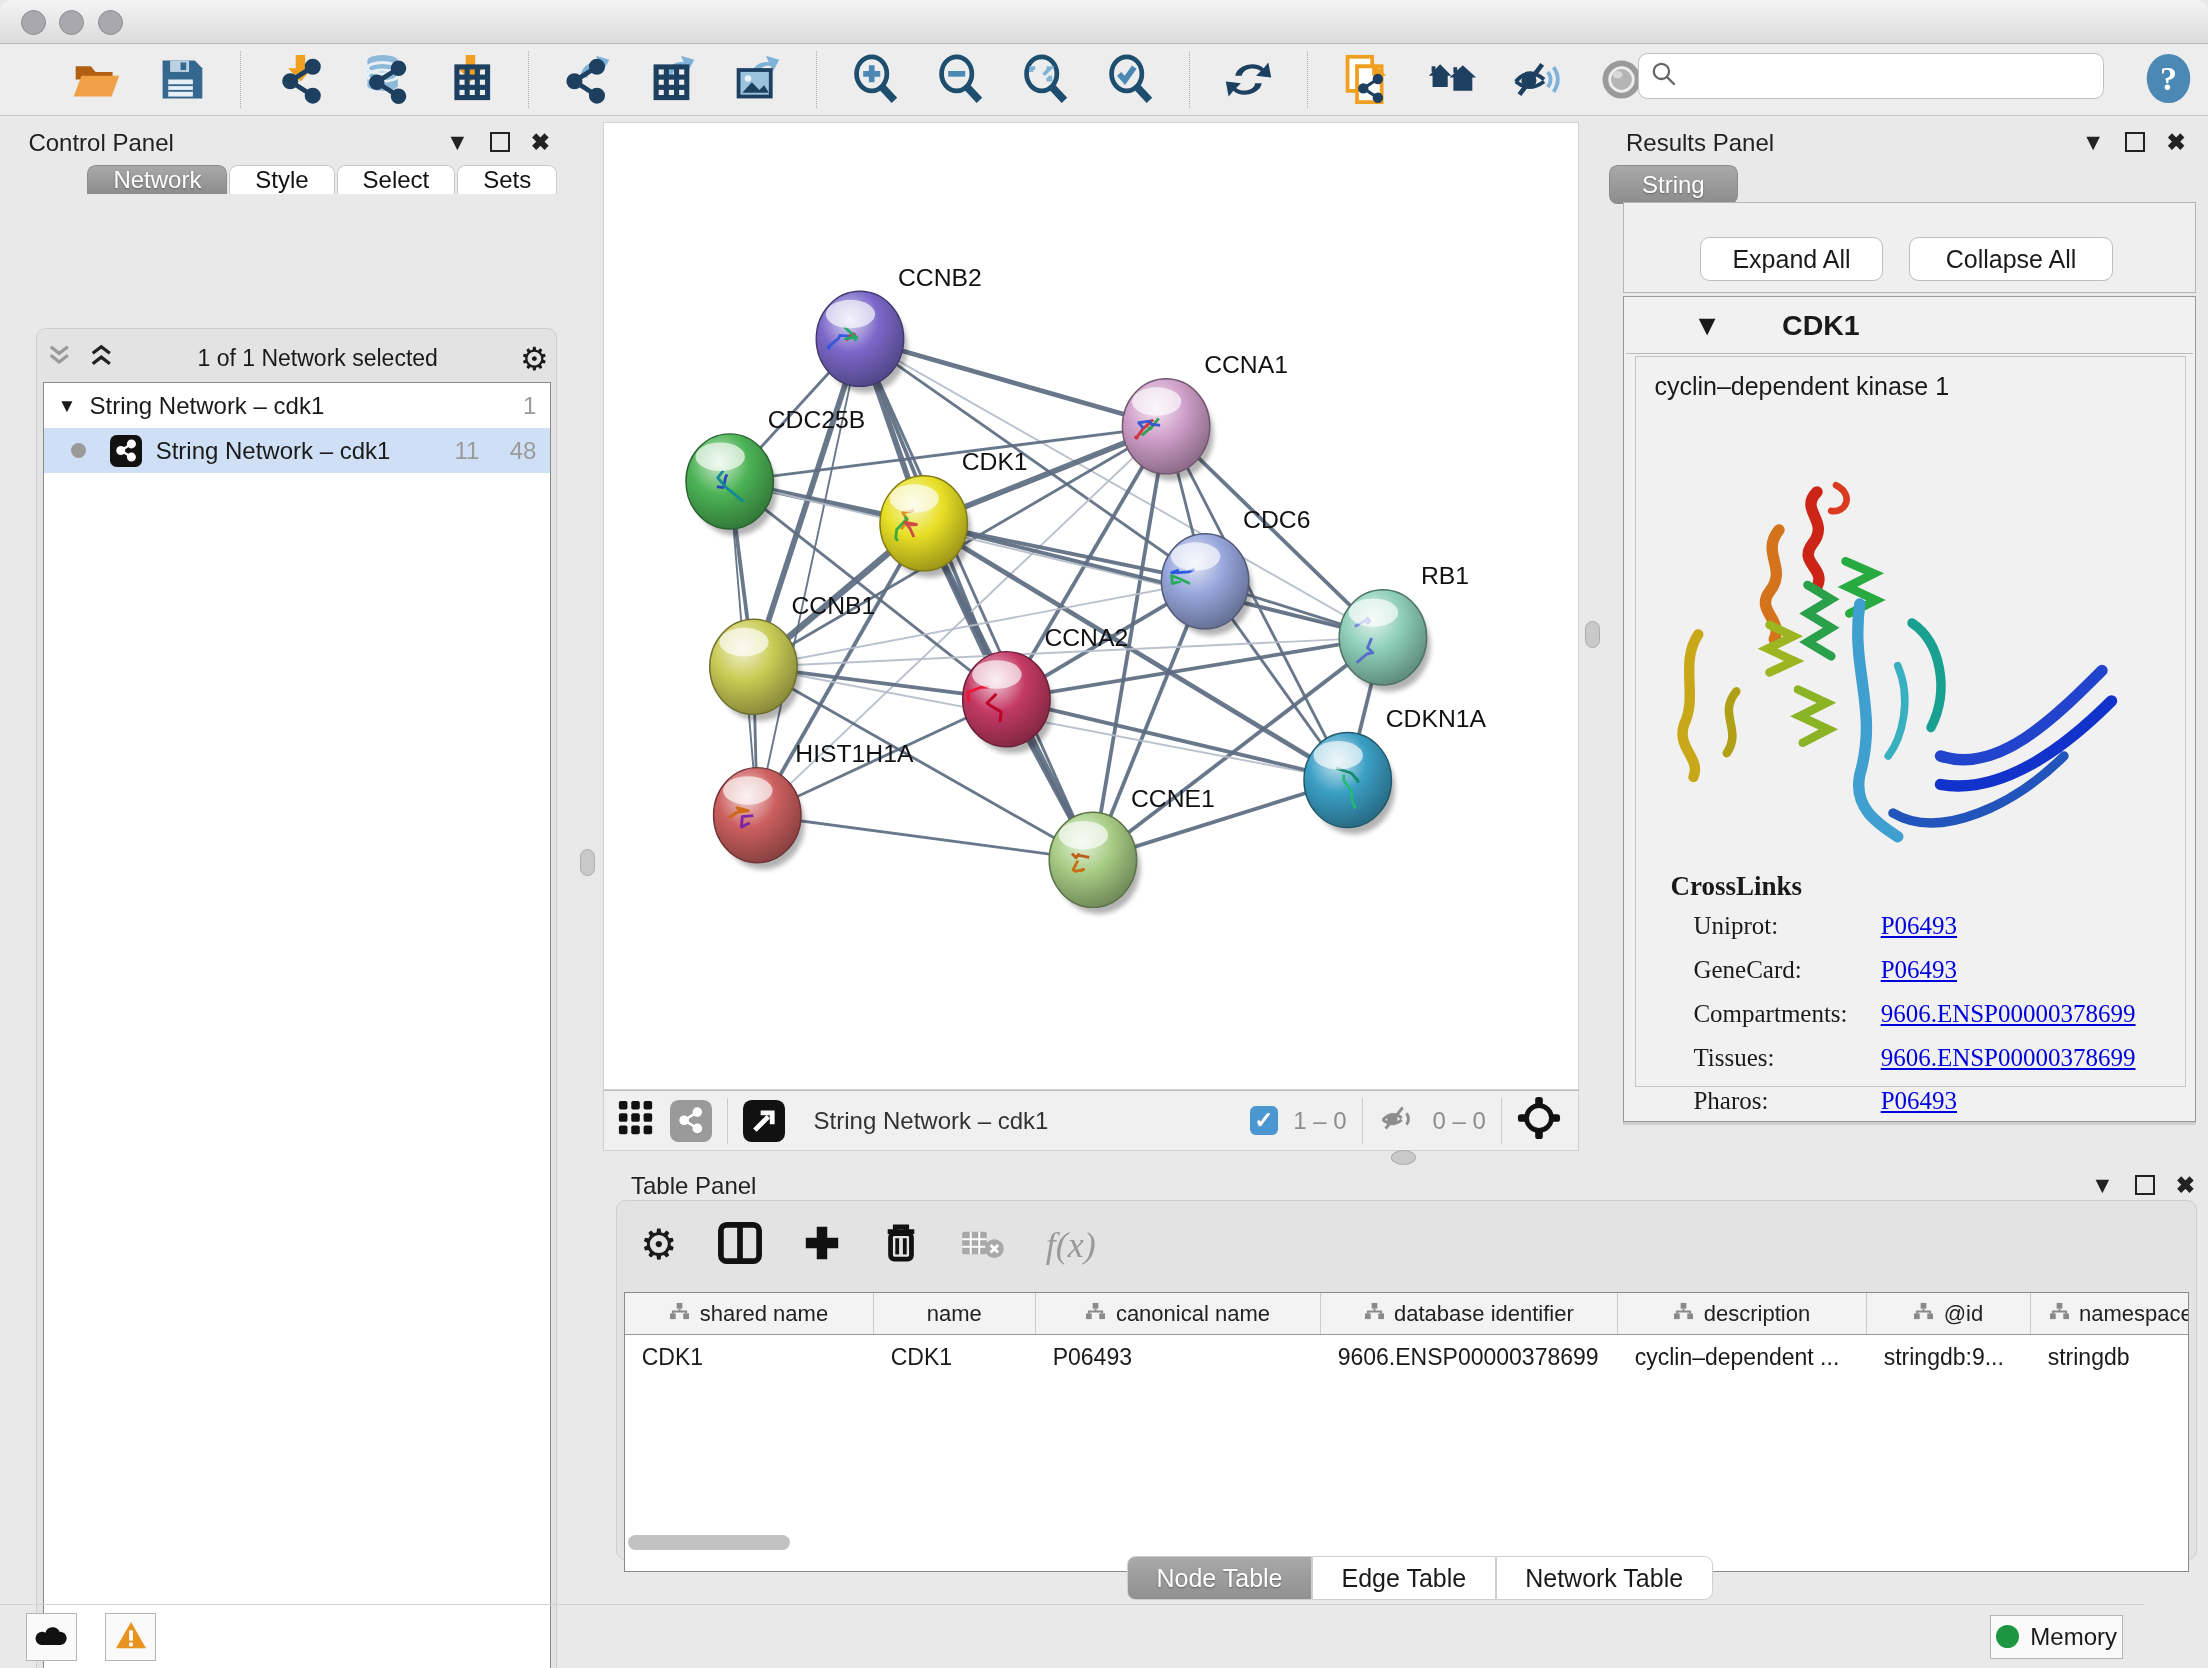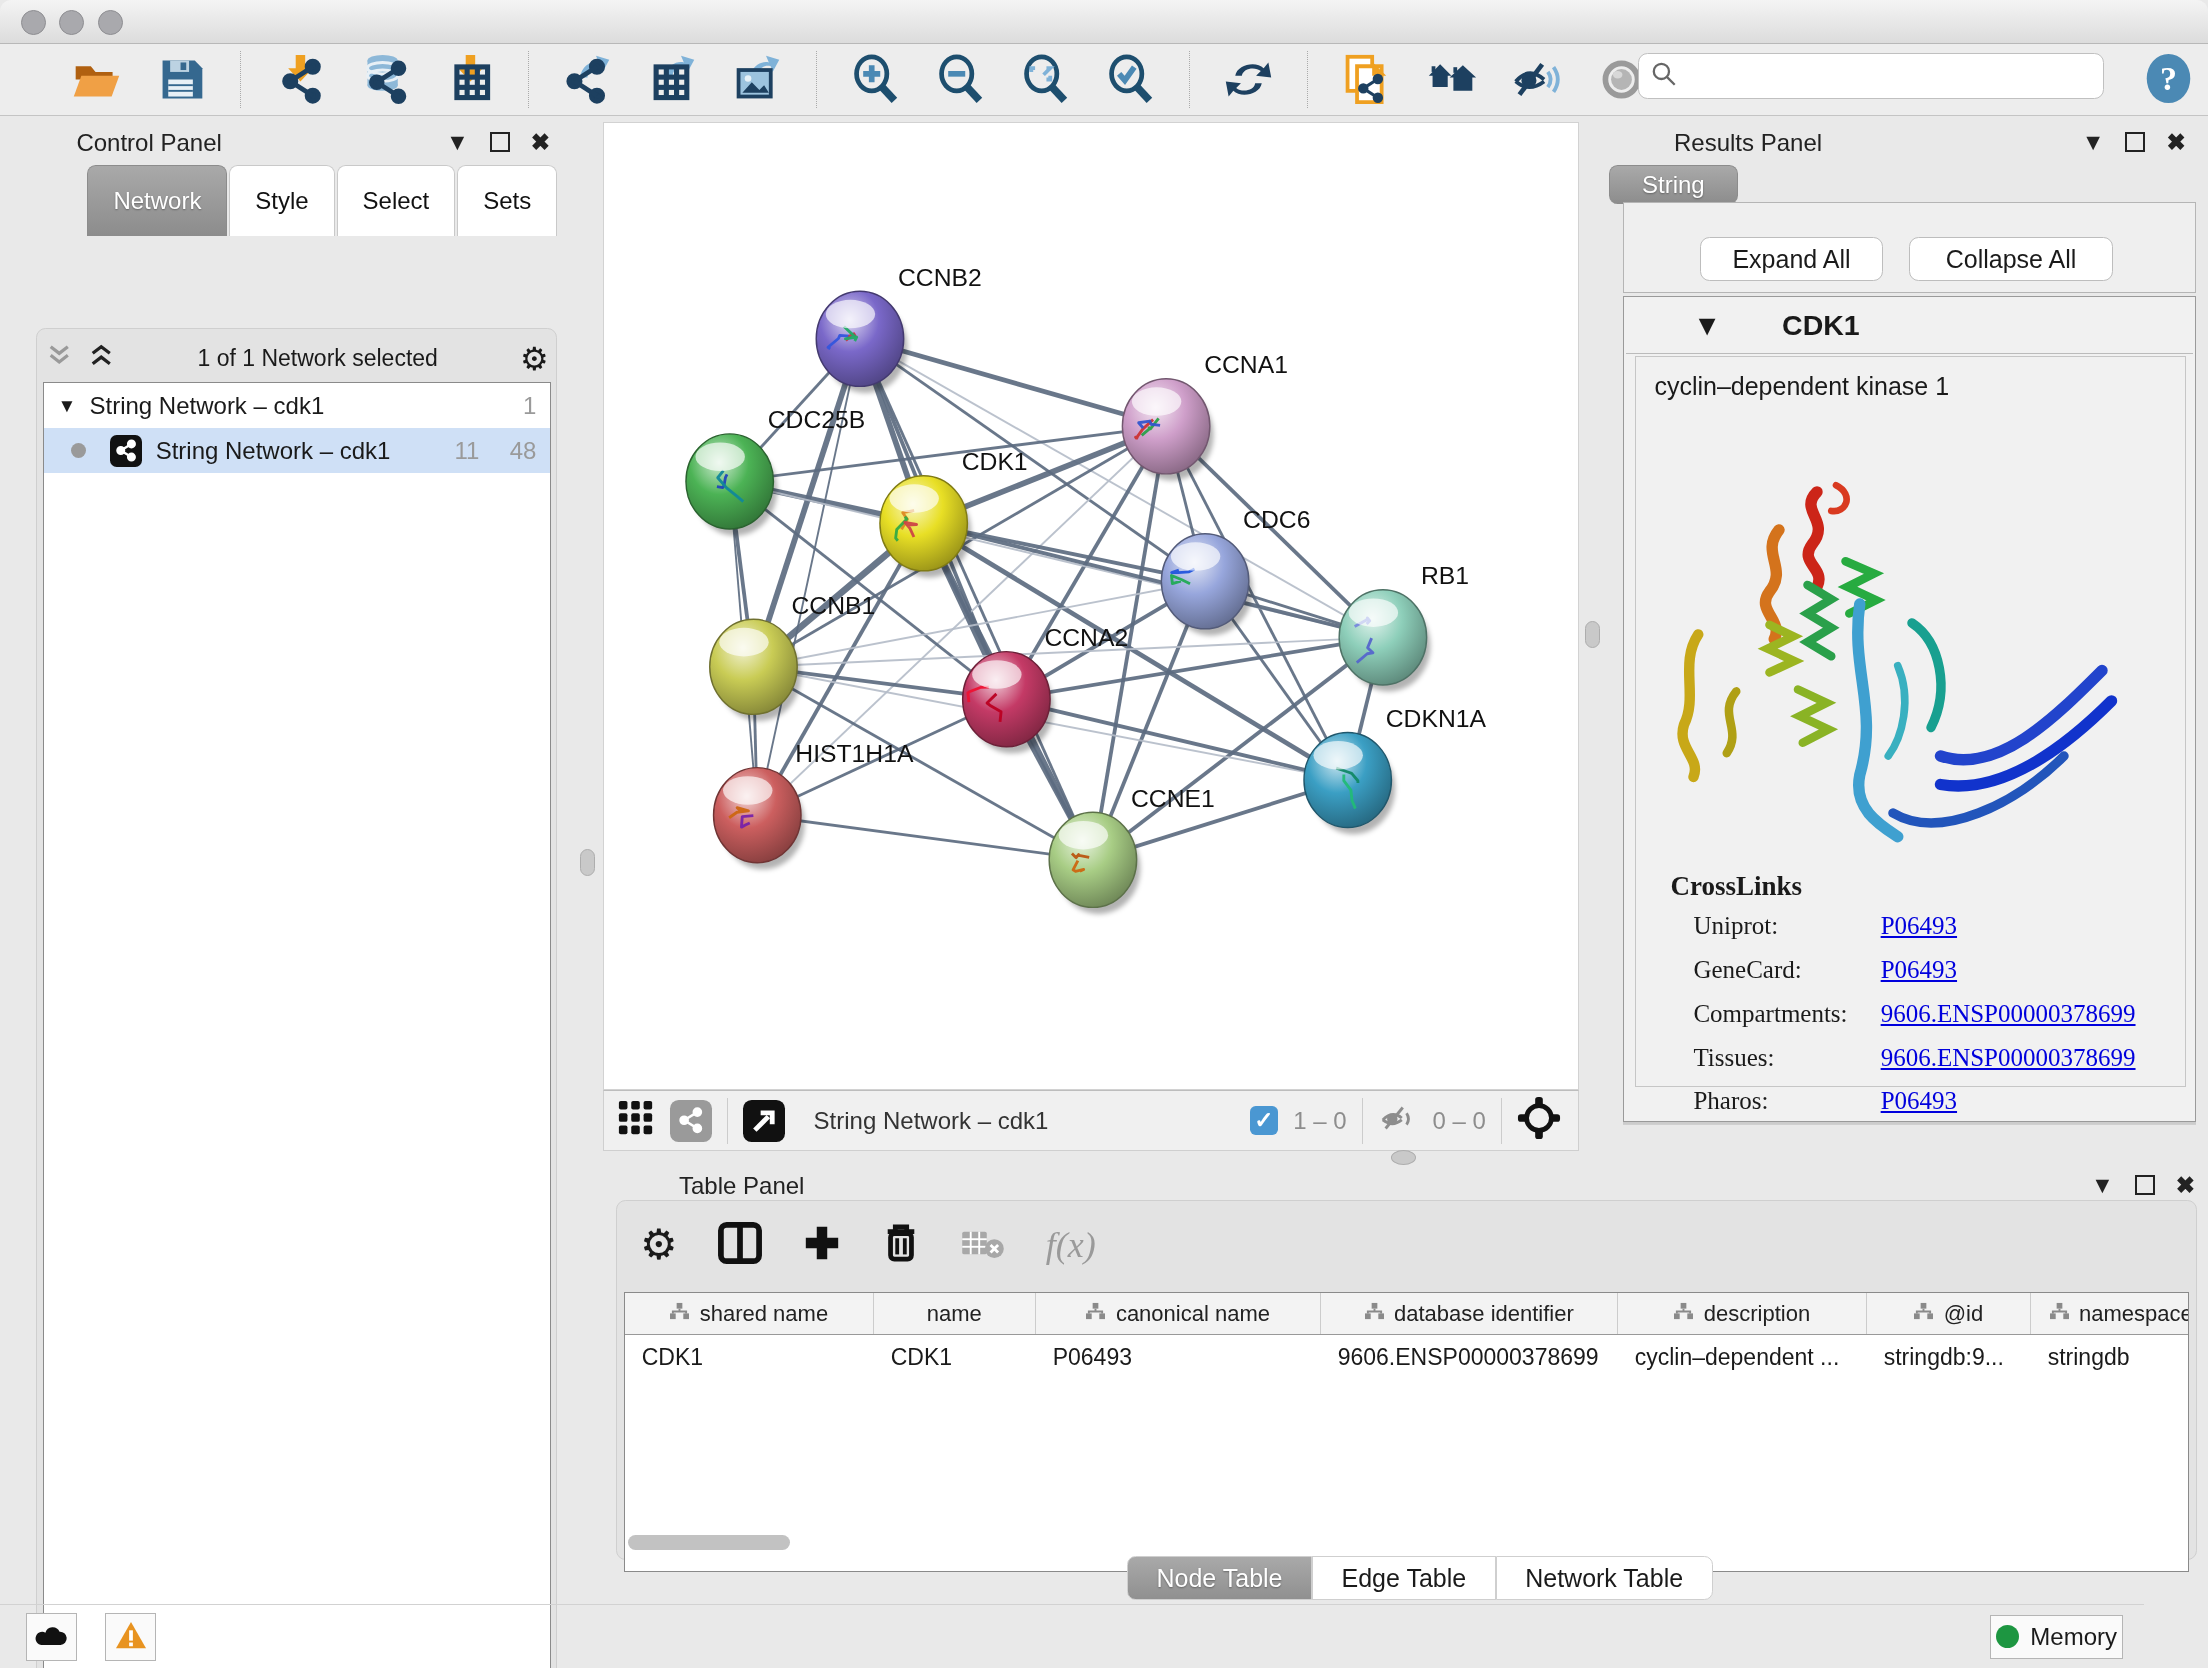--- a/index.html
+++ b/index.html
@@ -36,27 +36,27 @@
   .ticon svg { width:53px; height:53px; }
   .searchwrap {
     position:absolute; left:1638px; top:8.6px; width:466px; height:46px;
     background:#fff; border:1px solid #c0c0c0; border-radius:9.5px;
     display:flex; align-items:center; padding:0 11.4px; gap:7.6px;
   }
   .searchwrap input { border:none; outline:none; font-size:23px; flex:1; background:transparent; }
   .helpbtn { position:absolute; left:2142px; top:7.6px; }
 
   
-  .panel-head { font-size:24px; color:#222;margin-left:48px; }
+  .panel-head { font-size:24px; color:#222; }
   .winctl { display:flex; gap:21px; align-items:center; }
   .winctl .wc { font-size:23px; color:#222; line-height:1; }
   .wc.square { width:20px; height:20px; border:2.9px solid #222; display:inline-block; }
 
   .tab {
-    display:inline-block; padding:21px 25px; font-size:24px;
+    display:inline-block; padding:0 25px; font-size:24px;
     background:#fff; color:#111; border:1px solid #c9c9c9; border-bottom:none;
     border-radius:8.6px 8.6px 0 0; margin-right:1.9px;
   }
   .tab.sel {
     background:linear-gradient(#a9a9a9,#8c8c8c); color:#fff; border-color:#8c8c8c;
     text-shadow:0 1px 1.9px rgba(0,0,0,.35);
   }
 
   
   .ctrl-inner {

